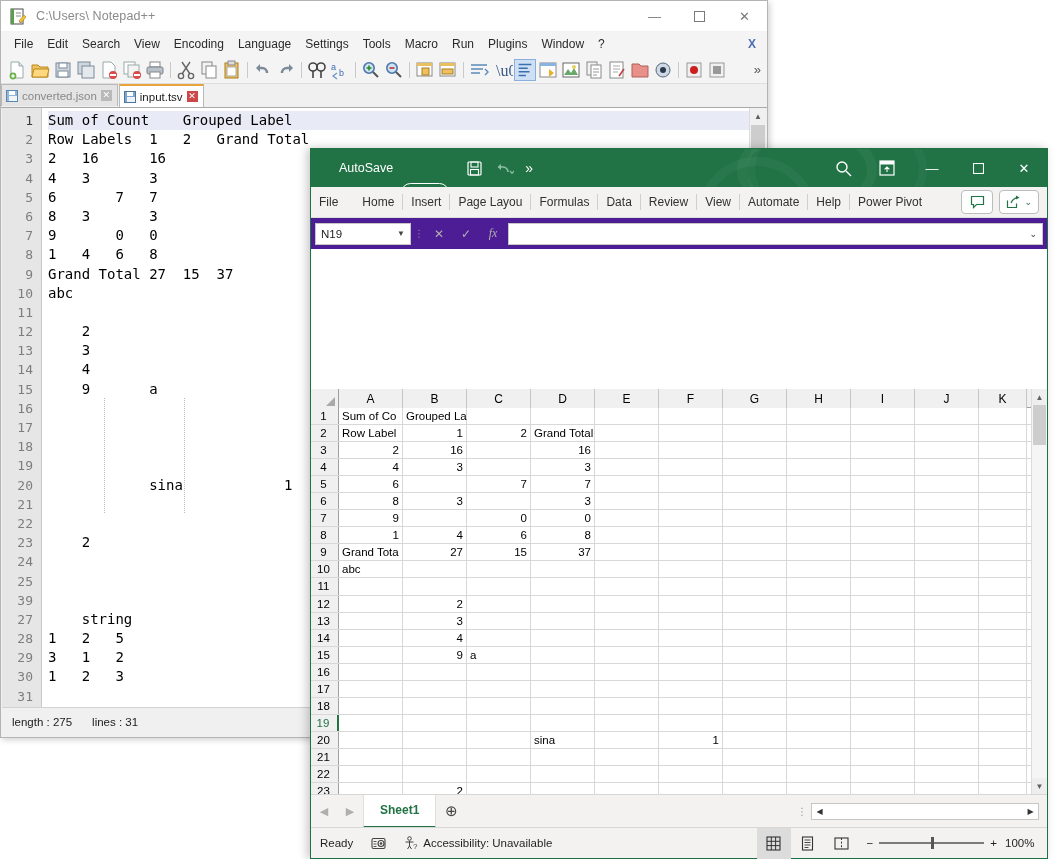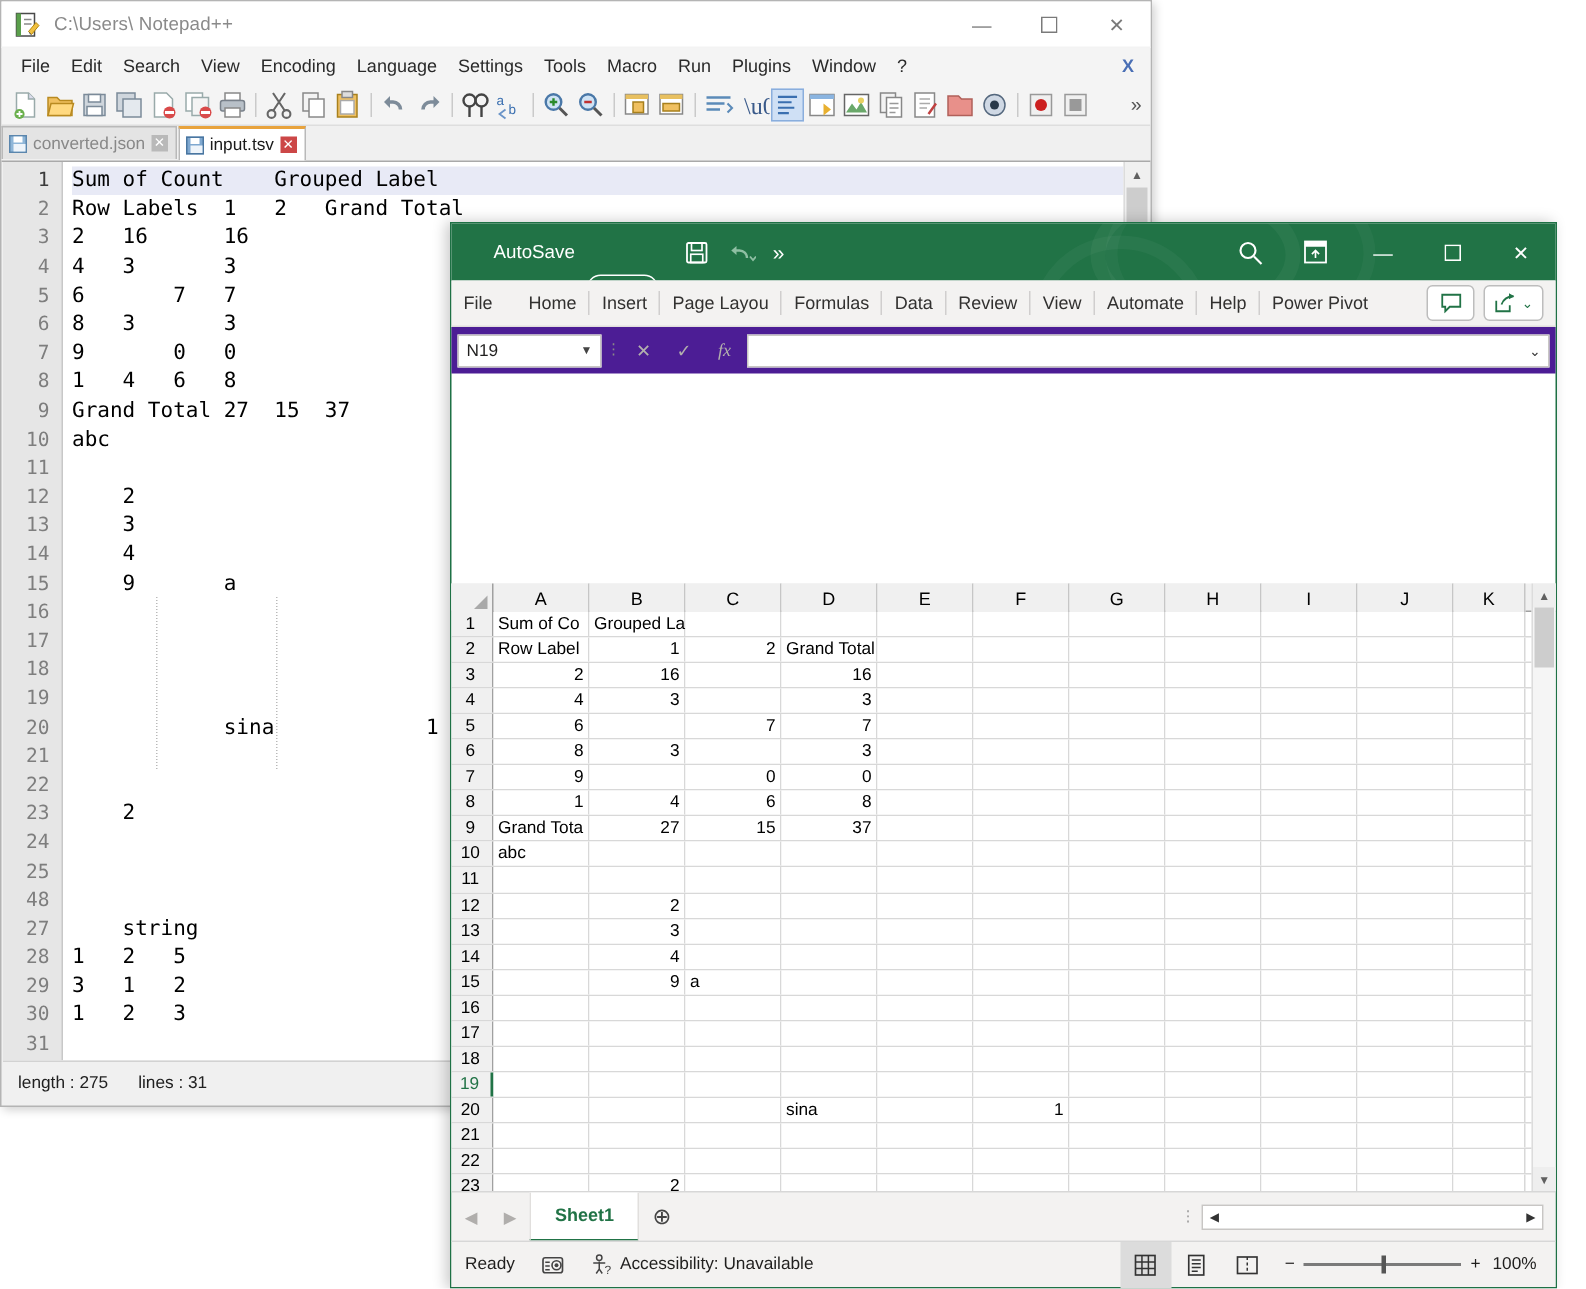--- a/index.html
+++ b/index.html
@@ -137,21 +137,21 @@
   #npp-statusbar {
     position: absolute; left: 1px; right: 1px; bottom: 1px; height: 29px;
     background: #f0f0f0; border-top: 1px solid #d2d2d2;
     display: flex; align-items: center; font-size: 11.5px; color: #202020;
   }
   .sb-cell { padding: 0 10px; height: 29px; display:flex; align-items:center; }
   .sb-div { width:1px; height: 20px; background:#c6c6c6; }
 
   
   #xl {
-    position: absolute; left: 300px; top: 148px; width: 738px; height: 711px;
+    position: absolute; left: 310px; top: 148px; width: 738px; height: 711px;
     background: #ffffff; border: 1px solid #1e7145;
     box-shadow: -3px 0 9px rgba(0,0,0,0.22);
   }
   #xl-title {
     height: 38px; background: #217346; display: flex; align-items: center;
     position: relative; overflow: hidden;
   }
   #xl-title .bgswirl {
     position:absolute; right: 170px; top: -24px; width: 140px; height: 90px;
     border: 10px solid rgba(255,255,255,0.045); border-radius: 50%;
@@ -517,21 +517,21 @@
           <div class="gline">16</div>
           <div class="gline">17</div>
           <div class="gline">18</div>
           <div class="gline">19</div>
           <div class="gline">20</div>
           <div class="gline">21</div>
           <div class="gline">22</div>
           <div class="gline">23</div>
           <div class="gline">24</div>
           <div class="gline">25</div>
-          <div class="gline">48</div>
+          <div class="gline">39</div>
           <div class="gline">27</div>
           <div class="gline">28</div>
           <div class="gline">29</div>
           <div class="gline">30</div>
           <div class="gline">31</div>
         </div>
       <div id="npp-code">
         <div id="npp-indentguides">
           <div class="iguide" style="left:62px; top:290px; height:115px;"></div>
           <div class="iguide" style="left:142px; top:290px; height:115px;"></div>

